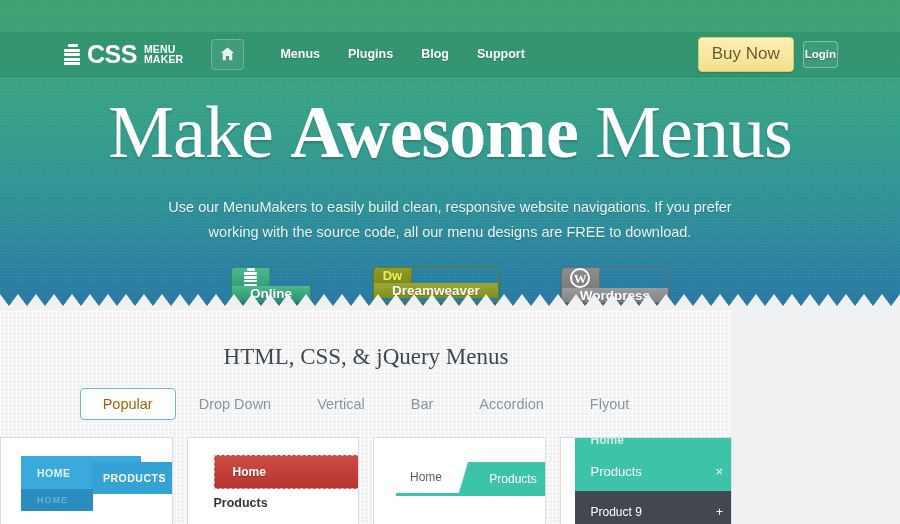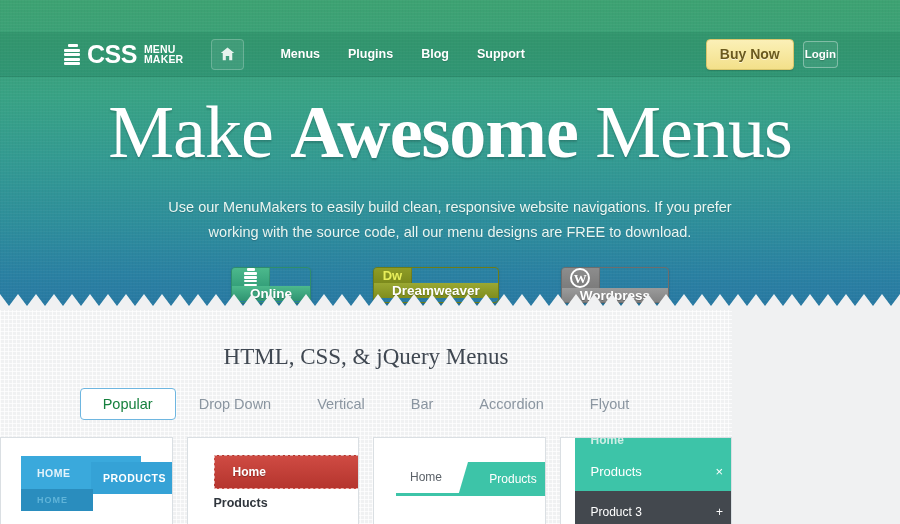--- a/index.html
+++ b/index.html
@@ -70,21 +70,21 @@
   .nav-links a{
     color:#fff; text-decoration:none; font-size:12.5px; font-weight:bold;
     padding:0 14px; text-shadow:0 1px 1px rgba(0,0,0,.18);
     cursor:pointer;
   }
 
   .nav-right{ margin-left:auto; margin-right:62px; display:flex; gap:9px; align-items:center; }
   .btn-buy{
     background:linear-gradient(to bottom,#fbf0b7,#f3e08a);
     border:1px solid #d9c66d; border-radius:4px;
-    color:#6b5a1e; font-size:14px; font-weight:bold;
+    color:#6b5a1e; font-size:17px; font-weight:normal;
     padding:6px 13px 7px; cursor:pointer;
     text-shadow:0 1px 0 rgba(255,255,255,.6);
     box-shadow:0 1px 1px rgba(0,0,0,.15);
   }
   .btn-login{
     background:rgba(255,255,255,.06);
     border:1px solid rgba(255,255,255,.35); border-radius:4px;
     color:#fff; font-size:11.5px; font-weight:bold;
     padding:6px 1px 7px; cursor:pointer;
     text-shadow:0 1px 1px rgba(0,0,0,.2);
@@ -165,21 +165,21 @@
 
   .tabs{
     display:flex; justify-content:center; align-items:center;
     margin-top:18px; gap:0;
   }
   .tab{
     font-size:14.5px; color:#8a95a0; padding:7px 22px;
     cursor:pointer; border:1px solid transparent; border-radius:4px;
   }
   .tab.active{
-    color:#15803d; border:1px solid #6eb6e0; background:#fff;
+    color:#a16207; border:1px solid #6eb6e0; background:#fff;
     border-radius:4px;
   }
 
   .cards{
     display:flex; justify-content:center; gap:14px; margin-top:17px;
   }
   .card{
     width:176px; height:94px; background:#fff;
     border:1px solid #dadfe3; overflow:hidden; position:relative;
     cursor:pointer;
@@ -346,20 +346,20 @@
         </div>
       </div>
 
       <div class="card">
         <div class="c4-top">Home</div>
         <div class="c4-a">
           <span>Products</span>
           <span>×</span>
         </div>
         <div class="c4-b">
-          <span>Product 3</span>
+          <span>Product 9</span>
           <span>+</span>
         </div>
       </div>
 
     </div>
   </div>
 </div>
 
 </body></html>

